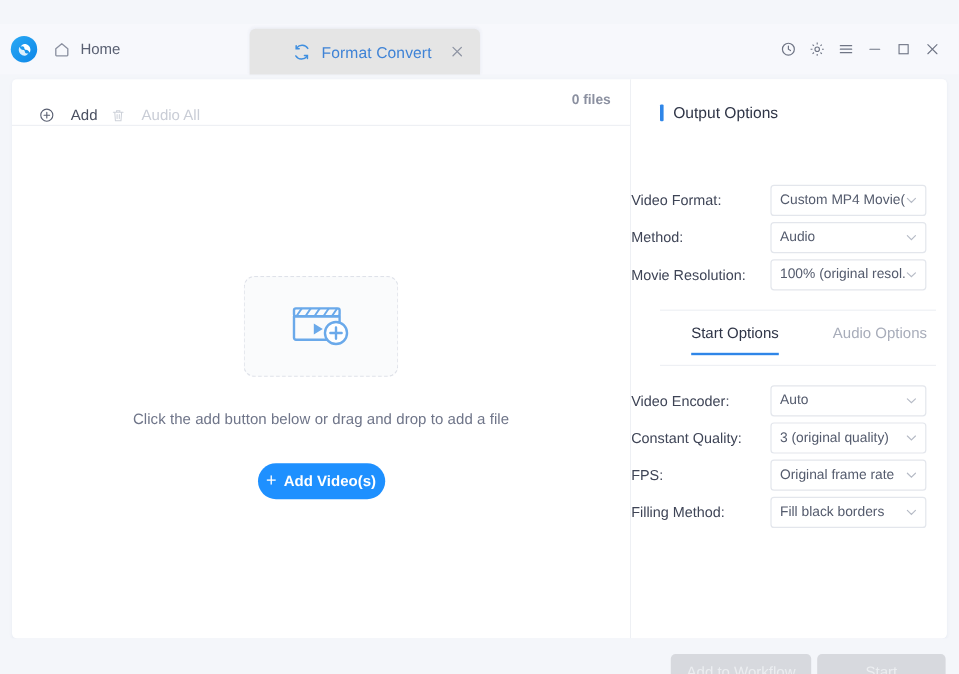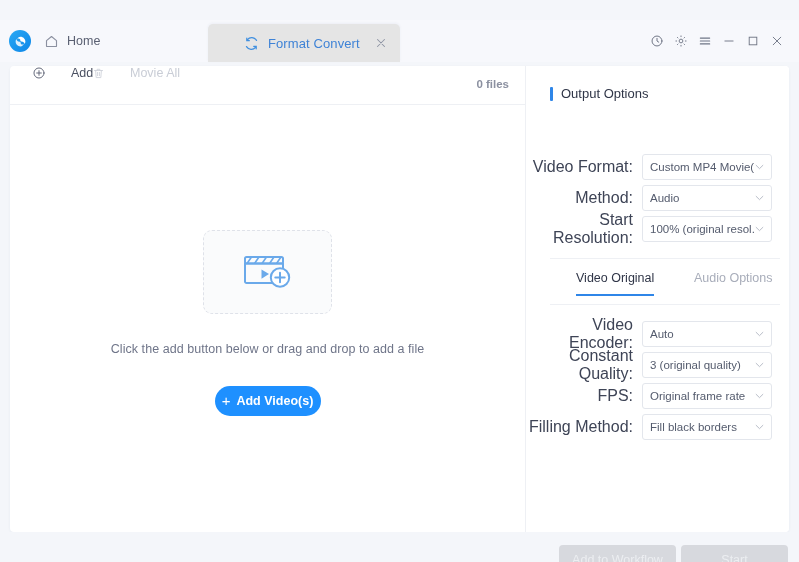--- a/index.html
+++ b/index.html
@@ -110,22 +110,22 @@
     width: 515px; height: 466px;
   }
   .toolbar {
     position: absolute;
     left: 0; top: 0;
     width: 515px; height: 38px;
     border-bottom: 1px solid #eef0f4;
   }
   .tool-btn {
     position: absolute;
-    top: 0;
-    display: flex; align-items: flex-end; gap: 25px;
+    top: 23px;
+    display: flex; align-items: flex-end; gap: 13px;
   }
   .tool-add { left: 22px; }
   .tool-del { left: 82px; }
   .tool-label { font-size: 12.5px; color: #4a5061; }
   .tool-del .tool-label { color: #c9cdd6; }
   .file-count {
     position: absolute;
     right: 16px; top: 12px;
     font-size: 11.5px;
     color: #8b90a0;
@@ -207,22 +207,22 @@
   .field-row {
     position: absolute;
     left: 0;
     width: 263px;
     height: 26px;
     display: flex;
     align-items: center;
   }
   .field-label {
     width: 116px;
-    text-align: right;
-    font-size: 16px;
+    text-align: left;
+    font-size: 12px;
     color: #3e4456;
     padding-right: 9px;
     box-sizing: border-box;
   }
   .select-box {
     position: relative;
     width: 130px; height: 26px;
     border: 1px solid #e3e6ec;
     border-radius: 3px;
     background: #fff;
@@ -380,21 +380,21 @@
           <svg width="14" height="14" viewBox="0 0 24 24" fill="none" stroke="#5a6072" stroke-width="1.6" stroke-linecap="round">
             <circle cx="12" cy="12" r="8.6"></circle>
               <path d="M12 8v8M8 12h8"></path>
           </svg>
           <span class="tool-label">Add</span>
         </div>
         <div class="tool-btn tool-del">
           <svg width="13" height="13" viewBox="0 0 24 24" fill="none" stroke="#cdd1d9" stroke-width="1.6" stroke-linecap="round">
             <path d="M4.5 6.5h15M9.5 6.5V4.2h5v2.3M6.7 6.5l1 13h8.6l1-13M10.3 10v6M13.7 10v6"></path>
           </svg>
-          <span class="tool-label">Movie All</span>
+          <span class="tool-label">Audio All</span>
         </div>
         <div class="file-count">0 files</div>
       </div>
 
       <div class="dropzone-wrap">
         <div class="dz-box">
           <svg width="62" height="46" viewBox="0 0 62 46" fill="none">
             <rect x="8" y="8" width="38" height="6.5" rx="1.6" stroke="#6aa9ea" stroke-width="2"></rect>
             <path d="M14.5 8l-4.5 6.5M22 8l-4.5 6.5M29.5 8L25 14.5M37 8l-4.5 6.5M44 8l-4.5 6.5" stroke="#6aa9ea" stroke-width="1.6"></path>
             <path d="M8 14.5h38v18a1.6 1.6 0 0 1-1.6 1.6H9.6A1.6 1.6 0 0 1 8 32.5z" stroke="#6aa9ea" stroke-width="2" stroke-linejoin="round"></path>
@@ -434,33 +434,33 @@
         <span class="field-label">Method:</span>
         <div class="select-box">
           <span class="select-val">Audio</span>
           <svg class="chev" viewBox="0 0 12 8" fill="none" stroke="#b6bbc6" stroke-width="1.3" stroke-linecap="round">
               <path d="M1.5 1.8L6 6.2l4.5-4.4"></path>
             </svg>
         </div>
       </div>
 
       <div class="field-row" style="top:150px">
-        <span class="field-label">Start Resolution:</span>
+        <span class="field-label">Movie Resolution:</span>
         <div class="select-box">
           <span class="select-val">100% (original resol...</span>
           <svg class="chev" viewBox="0 0 12 8" fill="none" stroke="#b6bbc6" stroke-width="1.3" stroke-linecap="round">
               <path d="M1.5 1.8L6 6.2l4.5-4.4"></path>
             </svg>
         </div>
       </div>
 
       <div class="hsep"></div>
 
       <div class="opt-tabs">
-        <div class="opt-tab active">Video Original</div>
+        <div class="opt-tab active">Start Options</div>
         <div class="opt-tab inactive">Audio Options</div>
       </div>
       <div class="tabs-underline"></div>
 
       <div class="field-row" style="top:255px">
         <span class="field-label">Video Encoder:</span>
         <div class="select-box">
           <span class="select-val">Auto</span>
           <svg class="chev" viewBox="0 0 12 8" fill="none" stroke="#b6bbc6" stroke-width="1.3" stroke-linecap="round">
               <path d="M1.5 1.8L6 6.2l4.5-4.4"></path>

